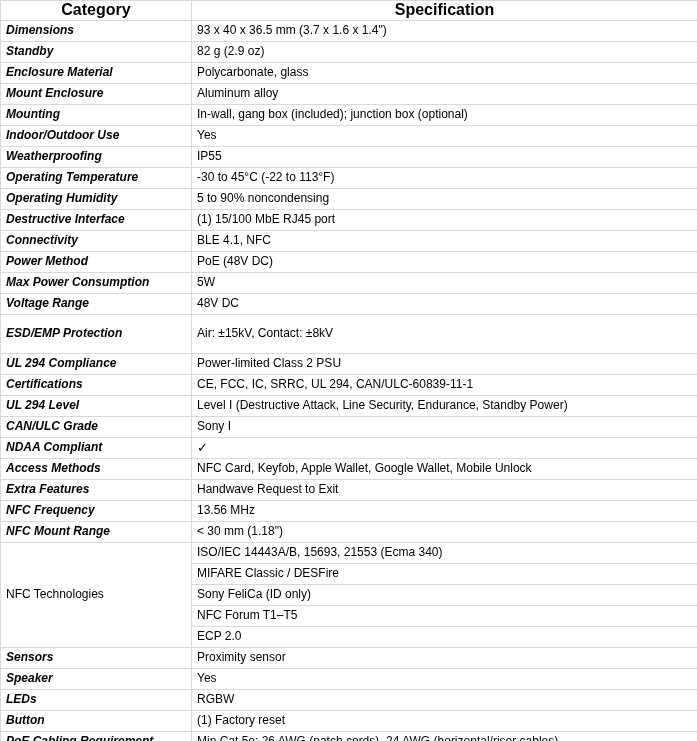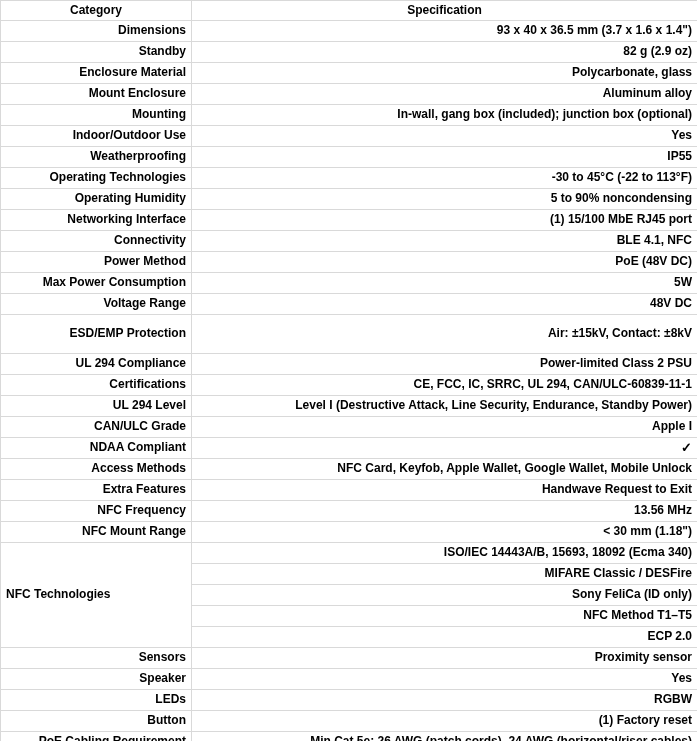--- a/index.html
+++ b/index.html
@@ -30,39 +30,40 @@
     padding: 0 5px;
     vertical-align: middle;
     line-height: 1.15;
     white-space: nowrap;
     overflow: hidden;
   }
   table.spec-table thead th {
     height: 19px;
     text-align: center;
     font-weight: bold;
-    font-size: 12px;
+    font-size: 16px;
     margin-top: 24px;
   }
   td.cat-cell {
     font-weight: bold;
-    text-align: right;
+    text-align: left;
     height: 20px;
+    font-style: italic;
   }
   td.spec-cell {
-    font-weight: bold;
-    text-align: right;
+    font-weight: normal;
+    text-align: left;
     height: 20px;
   }
   tr.tall-row td.cat-cell,
   tr.tall-row td.spec-cell {
     height: 38px;
   }
   td.rowspan-cat {
-    font-weight: bold;
+    font-weight: normal;
     text-align: left;
     vertical-align: middle;
     border-radius: 7px;
   }
   .check-glyph {
     font-weight: bold;
     font-size: 13px;
     line-height: 1;
   }
 </style>
@@ -103,29 +104,29 @@
       </tr>
       <tr>
         <td class="cat-cell">Indoor/Outdoor Use</td>
         <td class="spec-cell">Yes</td>
       </tr>
       <tr>
         <td class="cat-cell">Weatherproofing</td>
         <td class="spec-cell">IP55</td>
       </tr>
       <tr>
-        <td class="cat-cell">Operating Technologies</td>
+        <td class="cat-cell">Operating Temperature</td>
         <td class="spec-cell">-30 to 45°C (-22 to 113°F)</td>
       </tr>
       <tr>
         <td class="cat-cell">Operating Humidity</td>
         <td class="spec-cell">5 to 90% noncondensing</td>
       </tr>
       <tr>
-        <td class="cat-cell">Networking Interface</td>
+        <td class="cat-cell">Destructive Interface</td>
         <td class="spec-cell">(1) 15/100 MbE RJ45 port</td>
       </tr>
       <tr>
         <td class="cat-cell">Connectivity</td>
         <td class="spec-cell">BLE 4.1, NFC</td>
       </tr>
       <tr>
         <td class="cat-cell">Power Method</td>
         <td class="spec-cell">PoE (48V DC)</td>
       </tr>
@@ -148,21 +149,21 @@
       <tr>
         <td class="cat-cell">Certifications</td>
         <td class="spec-cell">CE, FCC, IC, SRRC, UL 294, CAN/ULC-60839-11-1</td>
       </tr>
       <tr>
         <td class="cat-cell">UL 294 Level</td>
         <td class="spec-cell">Level I (Destructive Attack, Line Security, Endurance, Standby Power)</td>
       </tr>
       <tr>
         <td class="cat-cell">CAN/ULC Grade</td>
-        <td class="spec-cell">Apple I</td>
+        <td class="spec-cell">Sony I</td>
       </tr>
       <tr>
         <td class="cat-cell">NDAA Compliant</td>
         <td class="spec-cell check-glyph">✓</td>
       </tr>
       <tr>
         <td class="cat-cell">Access Methods</td>
         <td class="spec-cell">NFC Card, Keyfob, Apple Wallet, Google Wallet, Mobile Unlock</td>
       </tr>
       <tr>
@@ -172,30 +173,30 @@
       <tr>
         <td class="cat-cell">NFC Frequency</td>
         <td class="spec-cell">13.56 MHz</td>
       </tr>
       <tr>
         <td class="cat-cell">NFC Mount Range</td>
         <td class="spec-cell">&lt; 30 mm (1.18")</td>
       </tr>
       <tr>
         <td class="rowspan-cat" rowspan="5">NFC Technologies</td>
-        <td class="spec-cell">ISO/IEC 14443A/B, 15693, 18092 (Ecma 340)</td>
+        <td class="spec-cell">ISO/IEC 14443A/B, 15693, 21553 (Ecma 340)</td>
       </tr>
       <tr>
         <td class="spec-cell">MIFARE Classic / DESFire</td>
       </tr>
       <tr>
         <td class="spec-cell">Sony FeliCa (ID only)</td>
       </tr>
       <tr>
-        <td class="spec-cell">NFC Method T1–T5</td>
+        <td class="spec-cell">NFC Forum T1–T5</td>
       </tr>
       <tr>
         <td class="spec-cell">ECP 2.0</td>
       </tr>
       <tr>
         <td class="cat-cell">Sensors</td>
         <td class="spec-cell">Proximity sensor</td>
       </tr>
       <tr>
         <td class="cat-cell">Speaker</td>

